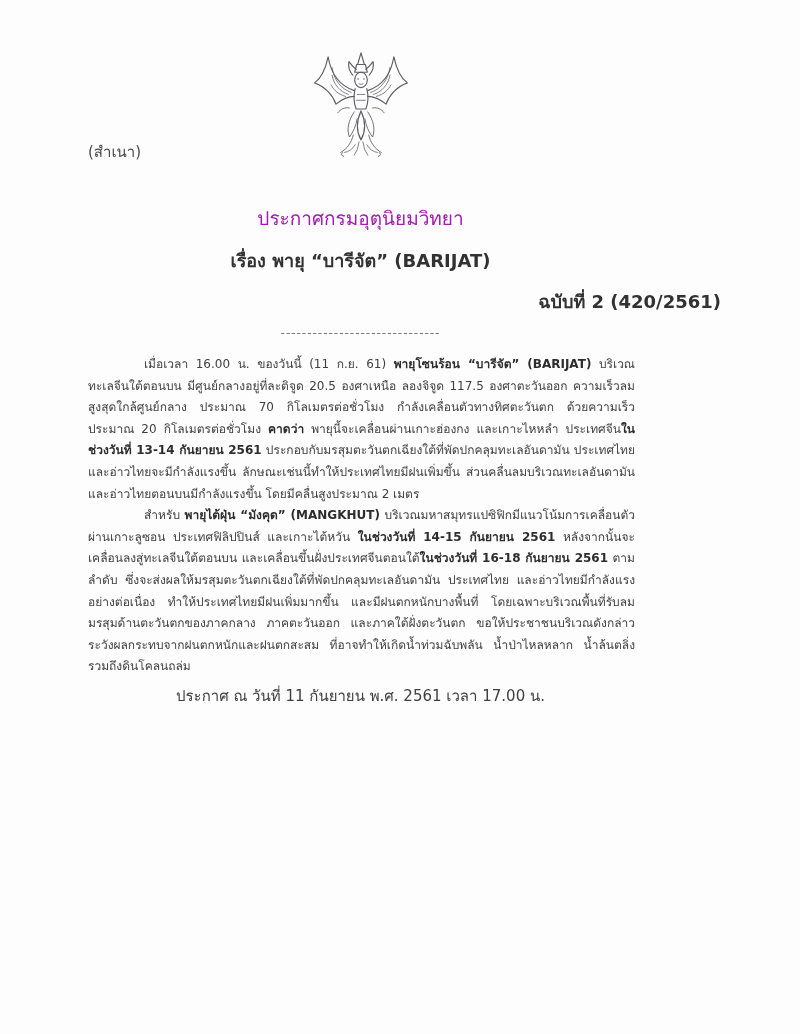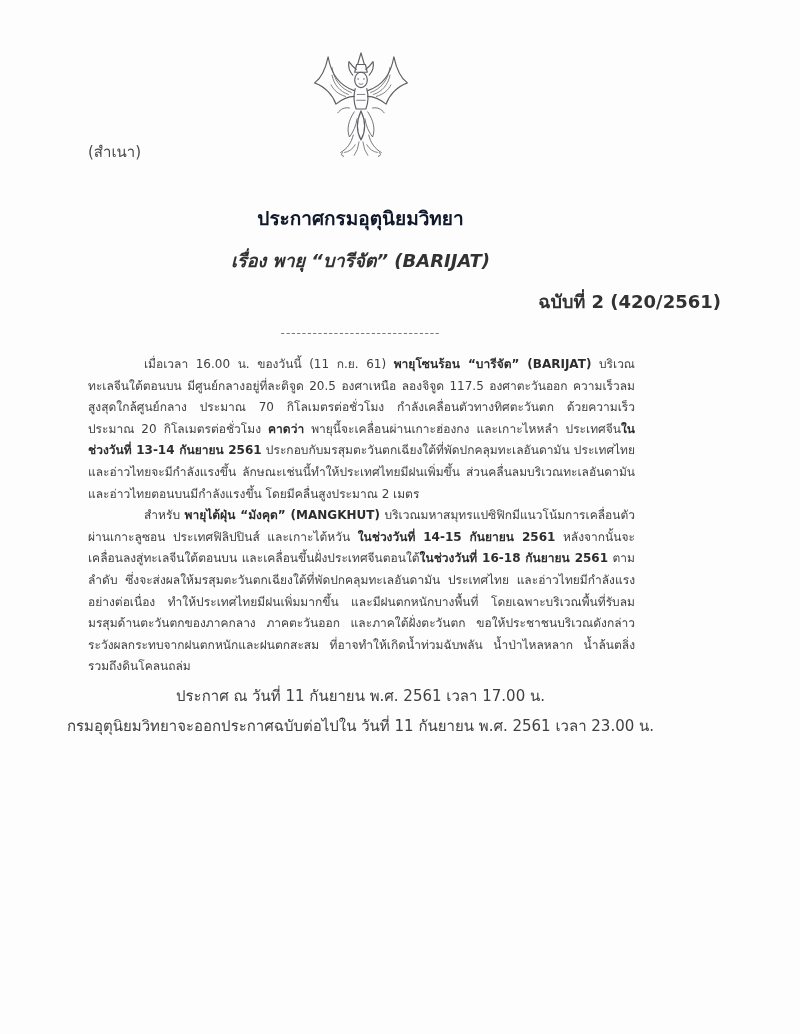--- a/index.html
+++ b/index.html
@@ -16,24 +16,24 @@
     position:absolute;left:88px;top:140px;
     font-size:15px;color:#4a4a4a;
   }
   .emblem-wrap{
     width:100%;text-align:center;
     padding-top:50px;
   }
   .emblem-wrap svg{display:inline-block;}
   .title-block{text-align:center;margin-top:4px;color:#333;}
   .title-main{
-    font-size:19px;font-weight:bold;margin:4px 0 0;color:#0f172a;
+    font-size:19px;font-weight:normal;margin:4px 0 0;color:#a21caf;
   }
   .title-subject{
-    font-size:18px;font-weight:bold;margin:13px 0 0;color:#323232;font-style:italic;
+    font-size:18px;font-weight:bold;margin:13px 0 0;color:#323232;
   }
   .title-issue{
     font-size:18px;font-weight:bold;margin:12px 0 0;color:#323232;text-align:right;
   }
   .separator{
     font-size:12px;letter-spacing:1px;color:#777;
     margin-top:10px;user-select:none;
   }
   .doc-body{
     margin:14px 86px 0 88px;
@@ -92,15 +92,14 @@
     <div class="title-issue">ฉบับที่ 2 (420/2561)</div>
     <div class="separator">------------------------------</div>
   </div>
 
   <div class="doc-body">
     <p><span>เมื่อเวลา 16.00 น. ของวันนี้ (11 ก.ย. 61) </span><b>พายุโซนร้อน “บารีจัต” (BARIJAT)</b><span> บริเวณทะเลจีนใต้ตอนบน มีศูนย์กลางอยู่ที่ละติจูด 20.5 องศาเหนือ ลองจิจูด 117.5 องศาตะวันออก ความเร็วลมสูงสุดใกล้ศูนย์กลาง ประมาณ 70 กิโลเมตรต่อชั่วโมง กำลังเคลื่อนตัวทางทิศตะวันตก ด้วยความเร็วประมาณ 20 กิโลเมตรต่อชั่วโมง </span><b>คาดว่า</b><span> พายุนี้จะเคลื่อนผ่านเกาะฮ่องกง และเกาะไหหลำ ประเทศจีน</span><b>ในช่วงวันที่ 13-14 กันยายน 2561</b><span> ประกอบกับมรสุมตะวันตกเฉียงใต้ที่พัดปกคลุมทะเลอันดามัน ประเทศไทย และอ่าวไทยจะมีกำลังแรงขึ้น ลักษณะเช่นนี้ทำให้ประเทศไทยมีฝนเพิ่มขึ้น ส่วนคลื่นลมบริเวณทะเลอันดามันและอ่าวไทยตอนบนมีกำลังแรงขึ้น โดยมีคลื่นสูงประมาณ 2 เมตร</span></p>
     <p><span>สำหรับ </span><b>พายุไต้ฝุ่น “มังคุด” (MANGKHUT)</b><span> บริเวณมหาสมุทรแปซิฟิกมีแนวโน้มการเคลื่อนตัวผ่านเกาะลูซอน ประเทศฟิลิปปินส์ และเกาะไต้หวัน </span><b>ในช่วงวันที่ 14-15 กันยายน 2561</b><span> หลังจากนั้นจะเคลื่อนลงสู่ทะเลจีนใต้ตอนบน และเคลื่อนขึ้นฝั่งประเทศจีนตอนใต้</span><b>ในช่วงวันที่ 16-18 กันยายน 2561</b><span> ตามลำดับ ซึ่งจะส่งผลให้มรสุมตะวันตกเฉียงใต้ที่พัดปกคลุมทะเลอันดามัน ประเทศไทย และอ่าวไทยมีกำลังแรงอย่างต่อเนื่อง ทำให้ประเทศไทยมีฝนเพิ่มมากขึ้น และมีฝนตกหนักบางพื้นที่ โดยเฉพาะบริเวณพื้นที่รับลมมรสุมด้านตะวันตกของภาคกลาง ภาคตะวันออก และภาคใต้ฝั่งตะวันตก ขอให้ประชาชนบริเวณดังกล่าวระวังผลกระทบจากฝนตกหนักและฝนตกสะสม ที่อาจทำให้เกิดน้ำท่วมฉับพลัน น้ำป่าไหลหลาก น้ำล้นตลิ่ง รวมถึงดินโคลนถล่ม</span></p>
   </div>
 
   <div class="center-line">ประกาศ  ณ  วันที่ 11 กันยายน พ.ศ. 2561 เวลา 17.00 น.</div>
-  <div class="center-line">กรมอุตุนิยมวิทยาจะออกประกาศฉบับต่อไปใน วันที่ 11 กันยายน พ.ศ. 2561 เวลา 23.00 น.</div>
 
 </div>
 
 </body></html>

